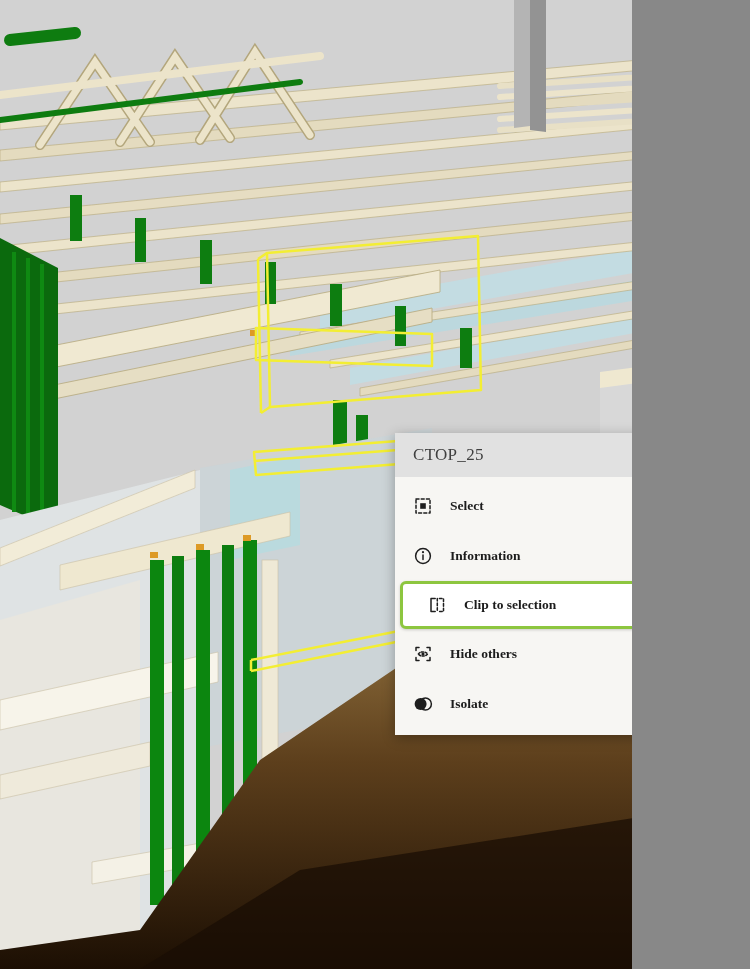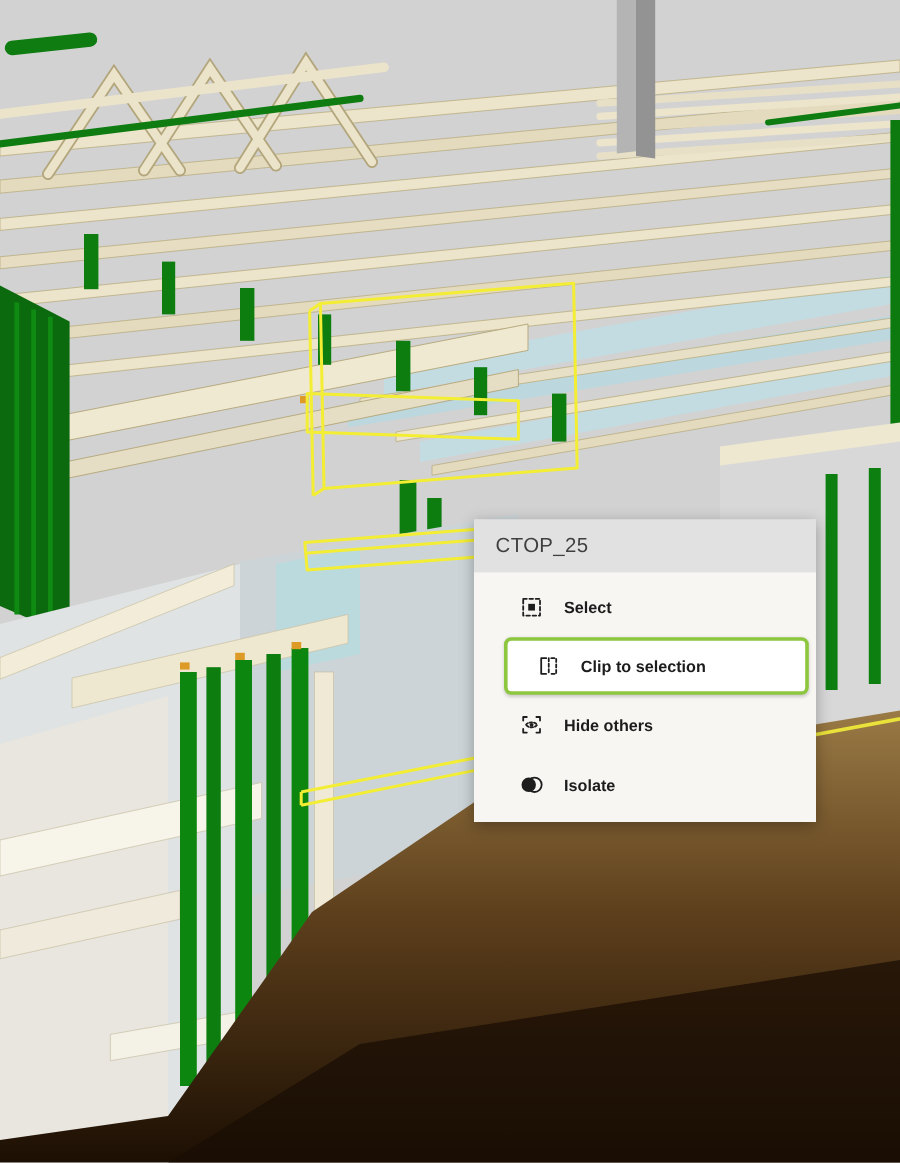--- a/index.html
+++ b/index.html
@@ -1,32 +1,32 @@
 <!DOCTYPE html>
 <html style="--highlight: #8dc63f;"><head>
 <meta charset="utf-8">
 <style>
   html,body{margin:0;padding:0;background:#888;}
   .stage{
-    position:relative;width:750px;height:969px;overflow:hidden;
-    font-family:Liberation Sans, sans-serif;background:#d2d2d2;
+    position:relative;width:632px;height:969px;overflow:hidden;
+    font-family:Liberation Serif, serif;background:#d2d2d2;
   }
   .viewport-svg{position:absolute;left:0;top:0;width:750px;height:969px;display:block;}
 
   
   .context-menu{
     position:absolute;left:395px;top:433px;width:285px;
     background:#f7f6f3;box-shadow:0 3px 12px rgba(0,0,0,.30);
     z-index:10;
   }
   .context-menu-header{
     background:#e1e1e1;height:44px;line-height:44px;
     padding:0 18px;font-size:17px;color:#3f3f3f;letter-spacing:.3px;
   }
-  .menu-items{padding:4px 0 6px 0;margin-left:20px;}
+  .menu-items{padding:4px 0 6px 0;}
   .menu-item{
     display:flex;align-items:center;height:50px;
     padding-left:18px;cursor:pointer;box-sizing:border-box;
   }
   .menu-item .mi-icon{width:20px;height:20px;flex:0 0 20px;display:block;}
   .menu-item .mi-label{
     margin-left:17px;font-size:13.5px;font-weight:bold;color:#1c1c1c;
   }
   .menu-item.highlighted{
     border:3px solid var(--highlight,#8dc63f);
@@ -176,20 +176,28 @@
     <div class="menu-items">
 
       <div class="menu-item">
         <svg class="mi-icon" viewBox="0 0 20 20">
           <rect class="ic" x="3" y="3" width="14" height="14" stroke-dasharray="3 2.2"></rect>
           <rect x="7.2" y="7.2" width="5.6" height="5.6" fill="#1e1e1e"></rect>
         </svg>
         <span class="mi-label">Select</span>
       </div>
 
+      <div class="menu-item">
+        <svg class="mi-icon" viewBox="0 0 20 20">
+          <circle class="ic" cx="10" cy="10" r="7.4"></circle>
+          <line class="ic" x1="10" y1="9" x2="10" y2="13.6"></line>
+          <circle cx="10" cy="6.2" r="1.1" fill="#1e1e1e"></circle>
+        </svg>
+        <span class="mi-label">Information</span>
+      </div>
 
 
       <div class="menu-item highlighted">
         <svg class="mi-icon" viewBox="0 0 20 20">
           <path class="ic" d="M8.2 3.5 H4 V16.5 H8.2"></path>
           <line class="ic" x1="10.3" y1="3.5" x2="10.3" y2="16.5" stroke-dasharray="2.6 2"></line>
           <path class="ic" d="M12.4 3.5 H16.5 V16.5 H12.4" stroke-dasharray="2.6 2"></path>
         </svg>
         <span class="mi-label">Clip to selection</span>
       </div>

